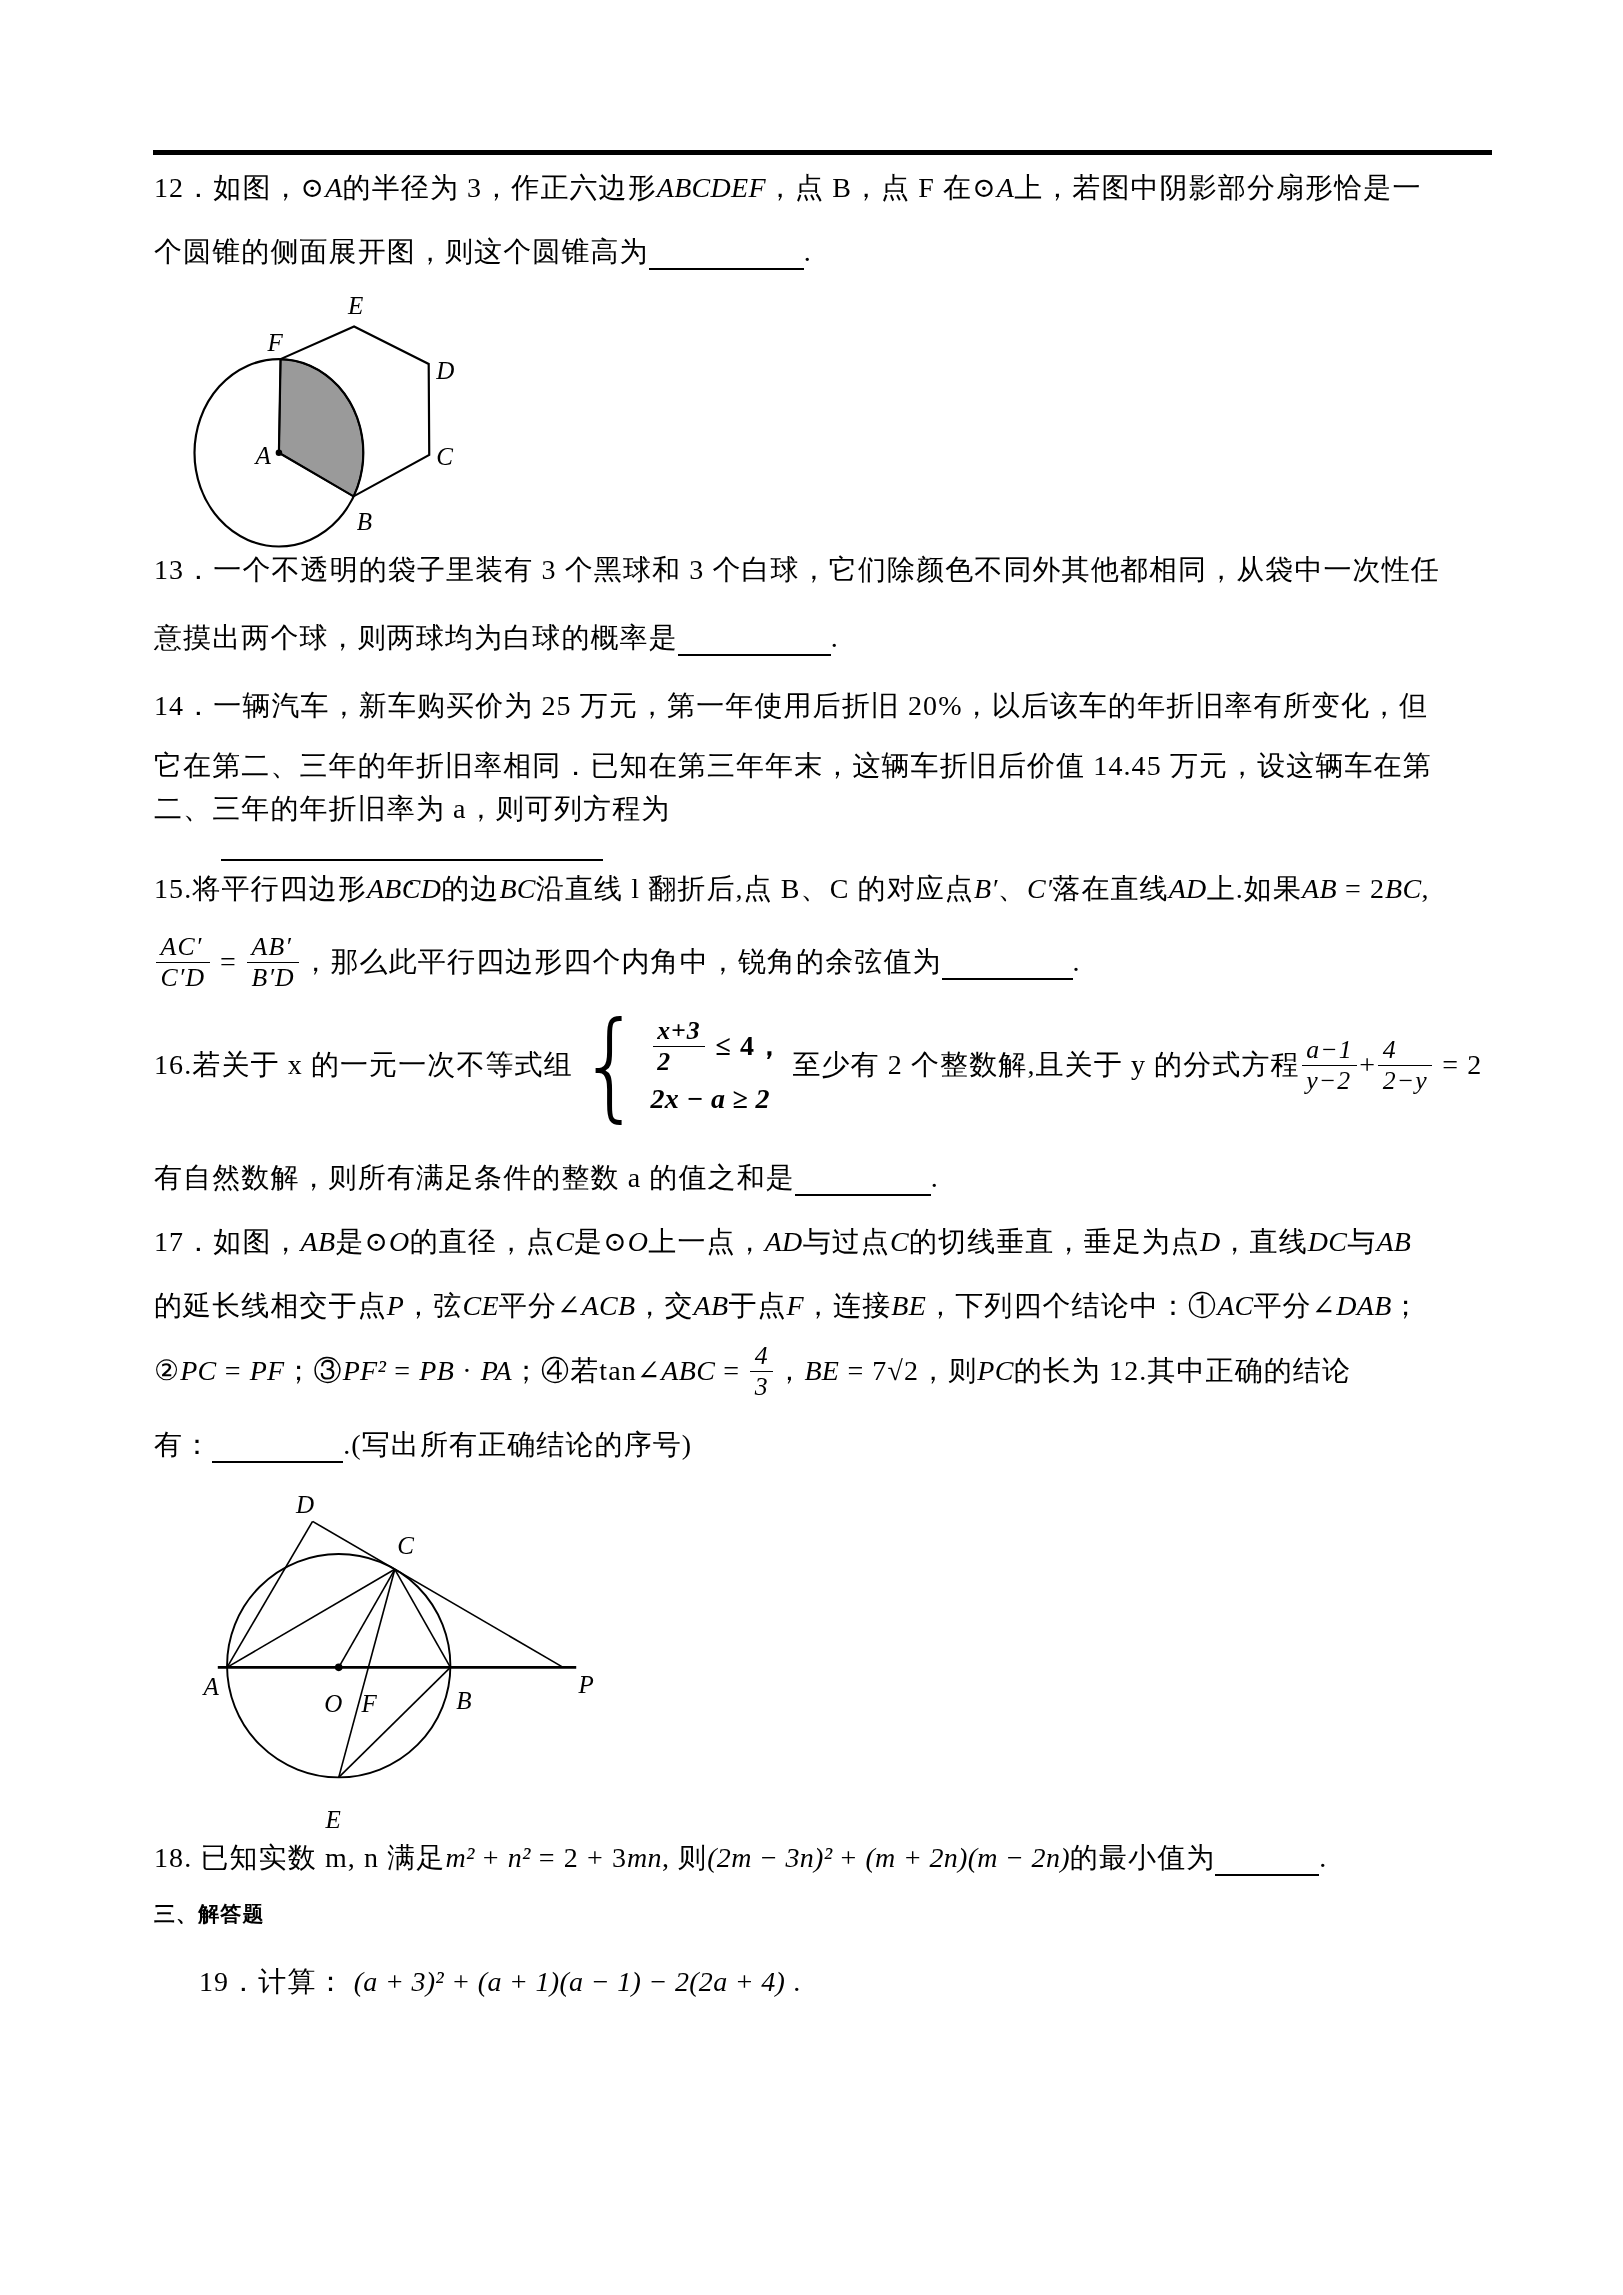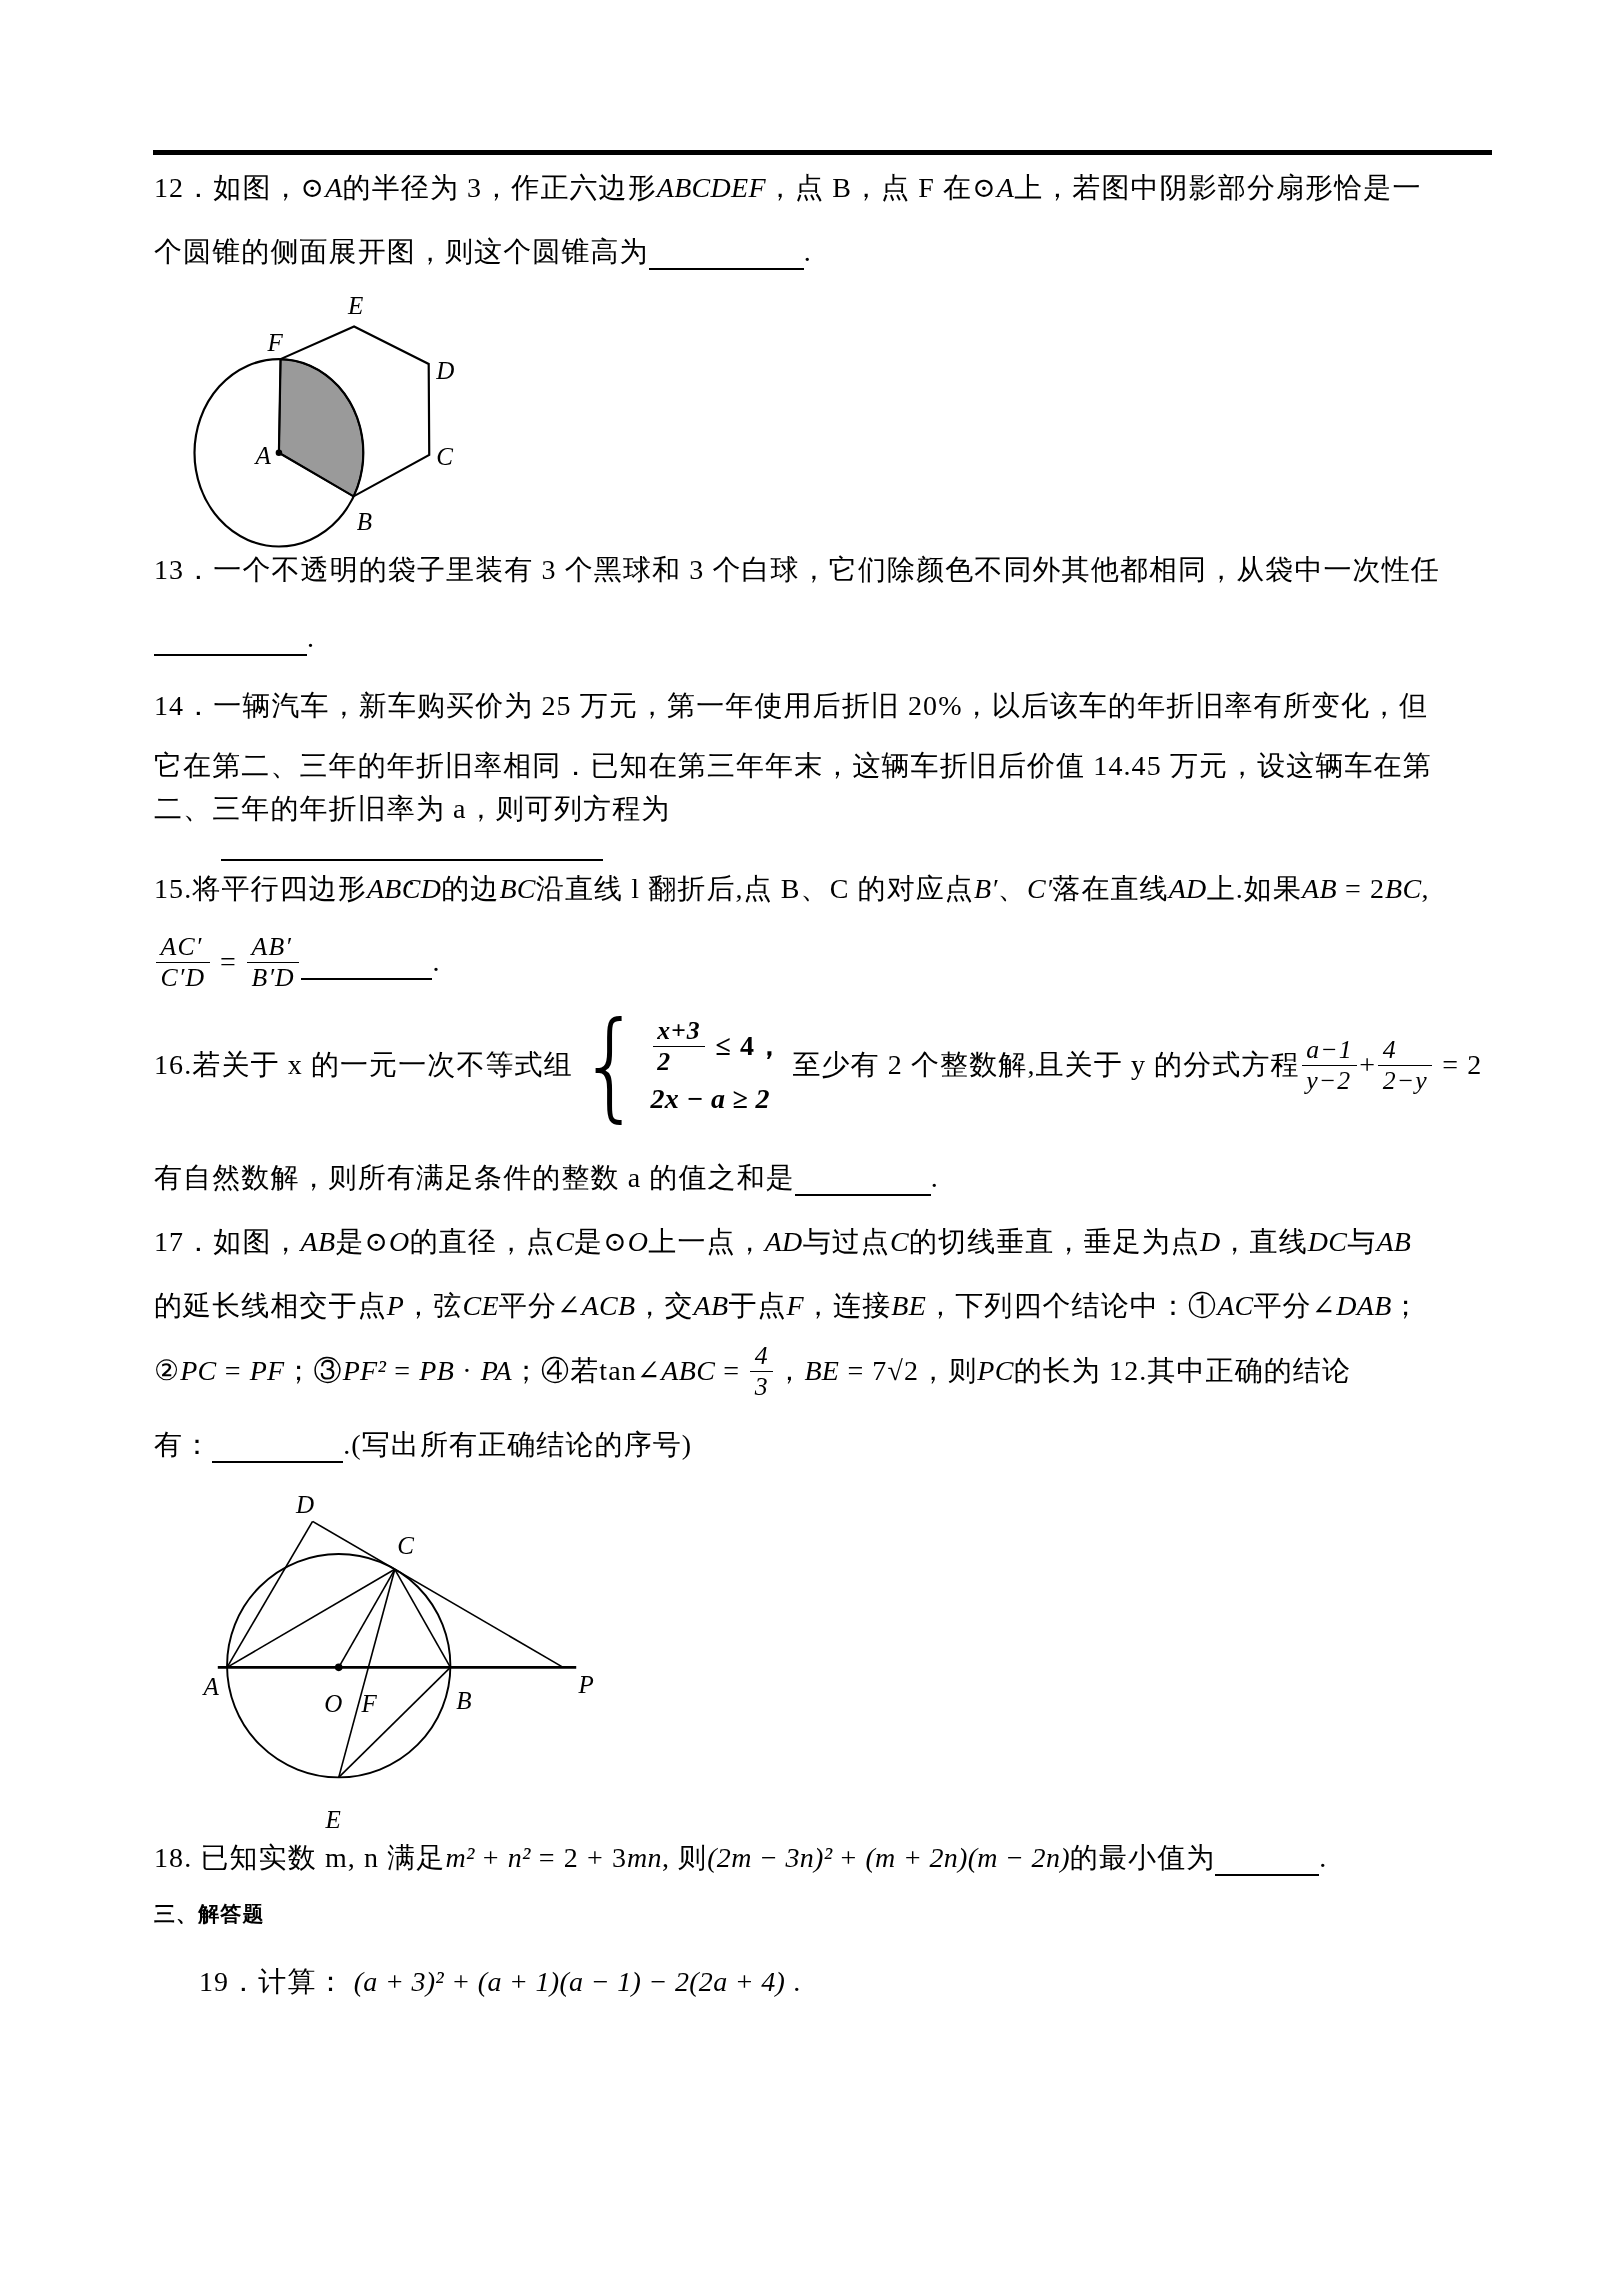--- a/index.html
+++ b/index.html
@@ -33,26 +33,26 @@
 </style>
 </head>
 <body>
 
 <div class="sep" style="top: 150px; left: 153px; width: 1339px; height: 4.9px;"></div>
 
 <div id="lines">
     <div class="line" style="top: 158px; height: 60px;"><span class="tx">12．如图，⊙</span><span class="it">A</span><span class="tx">的半径为 3，作正六边形</span><span class="it">ABCDEF</span><span class="tx">，点 B，点 F 在⊙</span><span class="it">A</span><span class="tx">上，若图中阴影部分扇形恰是一</span></div>
     <div class="line" style="top: 222px; height: 60px;"><span class="tx">个圆锥的侧面展开图，则这个圆锥高为</span><span class="blank" style="width: 155px;"></span><span class="tx">.</span></div>
     <div class="line" style="top: 540px; height: 60px;"><span class="tx">13．一个不透明的袋子里装有 3 个黑球和 3 个白球，它们除颜色不同外其他都相同，从袋中一次性任</span></div>
-    <div class="line" style="top: 608px; height: 60px;"><span class="blank" style="width: 153px;"></span><span class="tx">.</span></div>
+    <div class="line" style="top: 608px; height: 60px;"><span class="tx">意摸出两个球，则两球均为白球的概率是</span><span class="blank" style="width: 153px;"></span><span class="tx">.</span></div>
     <div class="line" style="top: 676px; height: 60px;"><span class="tx">14．一辆汽车，新车购买价为 25 万元，第一年使用后折旧 20%，以后该车的年折旧率有所变化，但</span></div>
     <div class="line" style="top: 736px; height: 60px;"><span class="tx">它在第二、三年的年折旧率相同．已知在第三年年末，这辆车折旧后价值 14.45 万元，设这辆车在第</span></div>
     <div class="line" style="top: 794px; height: 60px; flex-direction: column;"><span class="tx">二、三年的年折旧率为 a，则可列方程为</span><span class="blank" style="width: 382px;"></span><span class="tx">.</span></div>
     <div class="line" style="top: 859px; height: 60px;"><span class="tx">15.将平行四边形</span><span class="it">ABCD</span><span class="tx">的边</span><span class="it">BC</span><span class="tx">沿直线 l 翻折后,点 B、C 的对应点</span><span class="it">B′</span><span class="tx">、</span><span class="it">C′</span><span class="tx">落在直线</span><span class="it">AD</span><span class="tx">上.如果</span><span class="it">AB</span><span class="tx"> = 2</span><span class="it">BC</span><span class="tx">,</span></div>
-    <div class="line" style="top: 921px; height: 82px;"><span class="frac"><span class="num">AC′</span><span class="den">C′D</span></span><span class="tx"> = </span><span class="frac"><span class="num">AB′</span><span class="den">B′D</span></span><span class="blank" style="width: 131px;"></span><span class="tx">.</span></div>
+    <div class="line" style="top: 921px; height: 82px;"><span class="frac"><span class="num">AC′</span><span class="den">C′D</span></span><span class="tx"> = </span><span class="frac"><span class="num">AB′</span><span class="den">B′D</span></span><span class="tx">，那么此平行四边形四个内角中，锐角的余弦值为</span><span class="blank" style="width: 131px;"></span><span class="tx">.</span></div>
     <div class="line" style="top: 1011px; height: 109px;"><span class="tx">16.若关于 x 的一元一次不等式组</span><span class="sys"><span class="brace">{</span><span class="rows"><span class="row"><span class="frac"><span class="num">x+3</span><span class="den">2</span></span><span class="tx"> ≤ 4，</span></span><span class="row"><span class="it">2x − a ≥ 2</span></span></span></span><span class="tx"> 至少有 2 个整数解,且关于 y 的分式方程</span><span class="frac"><span class="num">a−1</span><span class="den">y−2</span></span><span class="tx">+</span><span class="frac"><span class="num">4</span><span class="den">2−y</span></span><span class="tx"> = 2</span></div>
     <div class="line" style="top: 1148px; height: 60px;"><span class="tx">有自然数解，则所有满足条件的整数 a 的值之和是</span><span class="blank" style="width: 136px;"></span><span class="tx">.</span></div>
     <div class="line" style="top: 1212px; height: 60px;"><span class="tx">17．如图，</span><span class="it">AB</span><span class="tx">是⊙</span><span class="it">O</span><span class="tx">的直径，点</span><span class="it">C</span><span class="tx">是⊙</span><span class="it">O</span><span class="tx">上一点，</span><span class="it">AD</span><span class="tx">与过点</span><span class="it">C</span><span class="tx">的切线垂直，垂足为点</span><span class="it">D</span><span class="tx">，直线</span><span class="it">DC</span><span class="tx">与</span><span class="it">AB</span></div>
     <div class="line" style="top: 1276px; height: 60px;"><span class="tx">的延长线相交于点</span><span class="it">P</span><span class="tx">，弦</span><span class="it">CE</span><span class="tx">平分∠</span><span class="it">ACB</span><span class="tx">，交</span><span class="it">AB</span><span class="tx">于点</span><span class="it">F</span><span class="tx">，连接</span><span class="it">BE</span><span class="tx">，下列四个结论中：①</span><span class="it">AC</span><span class="tx">平分∠</span><span class="it">DAB</span><span class="tx">；</span></div>
     <div class="line" style="top: 1333px; height: 76px;"><span class="tx">②</span><span class="it">PC</span><span class="tx"> = </span><span class="it">PF</span><span class="tx">；③</span><span class="it">PF²</span><span class="tx"> = </span><span class="it">PB</span><span class="tx"> · </span><span class="it">PA</span><span class="tx">；④若tan∠</span><span class="it">ABC</span><span class="tx"> = </span><span class="frac"><span class="num">4</span><span class="den">3</span></span><span class="tx">，</span><span class="it">BE</span><span class="tx"> = 7√2，则</span><span class="it">PC</span><span class="tx">的长为 12.其中正确的结论</span></div>
     <div class="line" style="top: 1415px; height: 60px;"><span class="tx">有：</span><span class="blank" style="width: 131px;"></span><span class="tx">.(写出所有正确结论的序号)</span></div>
     <div class="line" style="top: 1828px; height: 60px;"><span class="tx">18. 已知实数 m, n 满足</span><span class="it">m²</span><span class="tx"> + </span><span class="it">n²</span><span class="tx"> = 2 + 3</span><span class="it">mn</span><span class="tx">, 则</span><span class="it">(2m − 3n)²</span><span class="tx"> + </span><span class="it">(m + 2n)(m − 2n)</span><span class="tx">的最小值为</span><span class="blank" style="width: 104px;"></span><span class="tx">.</span></div>
     <div class="line bold" style="top: 1884px; height: 60px;"><span class="tx">三、解答题</span></div>
     <div class="line" style="top: 1952px; height: 60px; margin-left: 45px;"><span class="tx">19．计算： </span><span class="it">(a + 3)² + (a + 1)(a − 1) − 2(2a + 4)</span><span class="tx"> .</span></div>
   </div>

